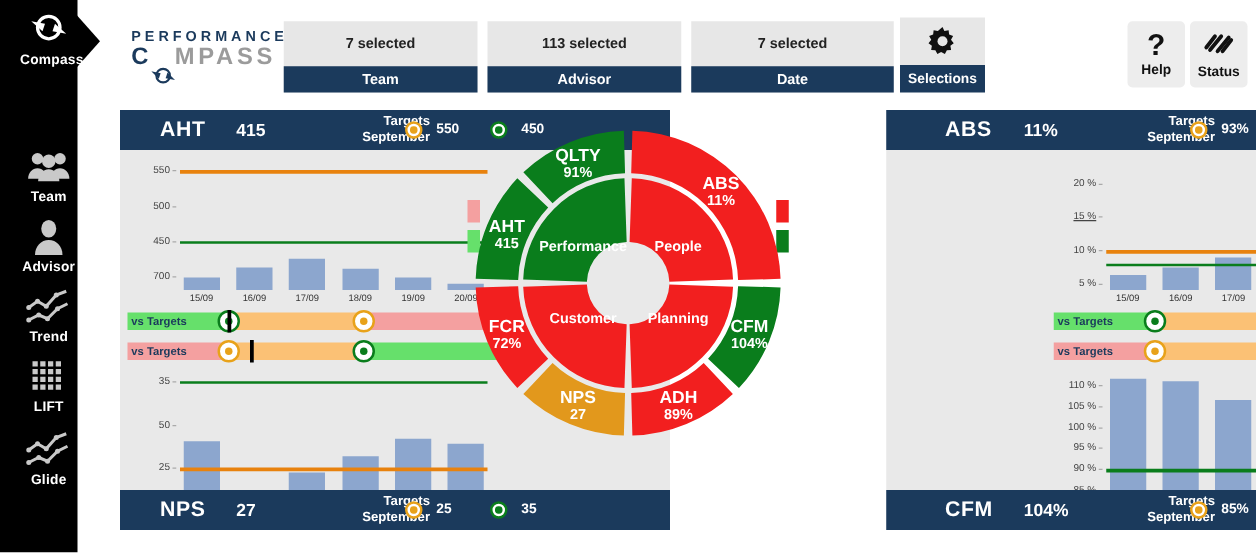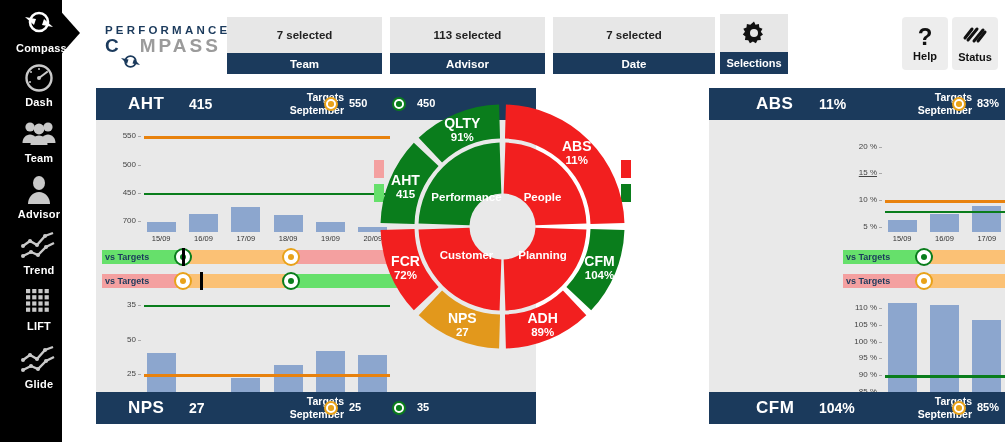--- a/index.html
+++ b/index.html
@@ -130,36 +130,20 @@
           <g fill="#ffffff">
         <circle cx="20" cy="14" r="9" fill="none" stroke="#fff" stroke-width="2.6"></circle>
         <polygon points="6,9 17,11 15,17"></polygon>
             <polygon points="34,19 23,17 25,11"></polygon>
       </g>
         </svg>
     </span>
     <span class="lbl">Compass</span>
   </div>
 
-  <div class="side-item" style="top:62px;">
-    <span class="ic">
-      <svg width="34" height="32" viewBox="0 0 34 32">
-        <circle cx="17" cy="16" r="12.5" fill="none" stroke="#c9c9c9" stroke-width="2.4"></circle>
-        <circle cx="17" cy="16" r="2" fill="#c9c9c9"></circle>
-        <line x1="17" y1="16" x2="25" y2="10" stroke="#c9c9c9" stroke-width="2"></line>
-        <g fill="#c9c9c9">
-            <circle cx="9" cy="10" r="1"></circle>
-            <circle cx="17" cy="7" r="1"></circle>
-            <circle cx="25" cy="10" r="1"></circle>
-            <circle cx="8" cy="20" r="1"></circle>
-          </g>
-      </svg>
-    </span>
-    <span class="lbl">Dash</span>
-  </div>
 
   <div class="side-item" style="top:118px;">
     <span class="ic">
       <svg width="40" height="30" viewBox="0 0 40 30">
           <g fill="#c9c9c9">
         <circle cx="11" cy="9" r="4.6"></circle>
             <path d="M3.5 25c0-5 3.4-8.5 7.5-8.5s7.5 3.5 7.5 8.5z"></path>
         <circle cx="29" cy="9" r="4.6"></circle>
             <path d="M21.5 25c0-5 3.4-8.5 7.5-8.5s7.5 3.5 7.5 8.5z"></path>
         <circle cx="20" cy="11" r="5.4"></circle>
@@ -409,21 +393,21 @@
 
 <div class="panel" id="panel-right">
 
   <div class="pbar top">
     <span class="code">ABS</span>
     <span class="big">11%</span>
     <span class="tg">
       <span>Targets</span><br><span>September</span>
     </span>
     <span class="dot amber d1"></span>
-    <span class="num n1">83%</span>
+    <span class="num n1">93%</span>
 
   </div>
 
   <div class="chartwrap" id="abs-chart" style="left:134px; top:36px; width:300px; height:122px;">
       <div class="ytick" style="left: 0px; top: 17.6667px;">20 %</div>
       <div style="position: absolute; left: 36px; top: 22.6667px; width: 3px; height: 1px; background: rgb(170, 170, 170);"></div>
       <div class="ytick" style="left: 0px; top: 44.3333px; text-decoration: underline;">15 %</div>
       <div style="position: absolute; left: 36px; top: 49.3333px; width: 3px; height: 1px; background: rgb(170, 170, 170);"></div>
       <div class="ytick" style="left: 0px; top: 71px;">10 %</div>
       <div style="position: absolute; left: 36px; top: 76px; width: 3px; height: 1px; background: rgb(170, 170, 170);"></div>

